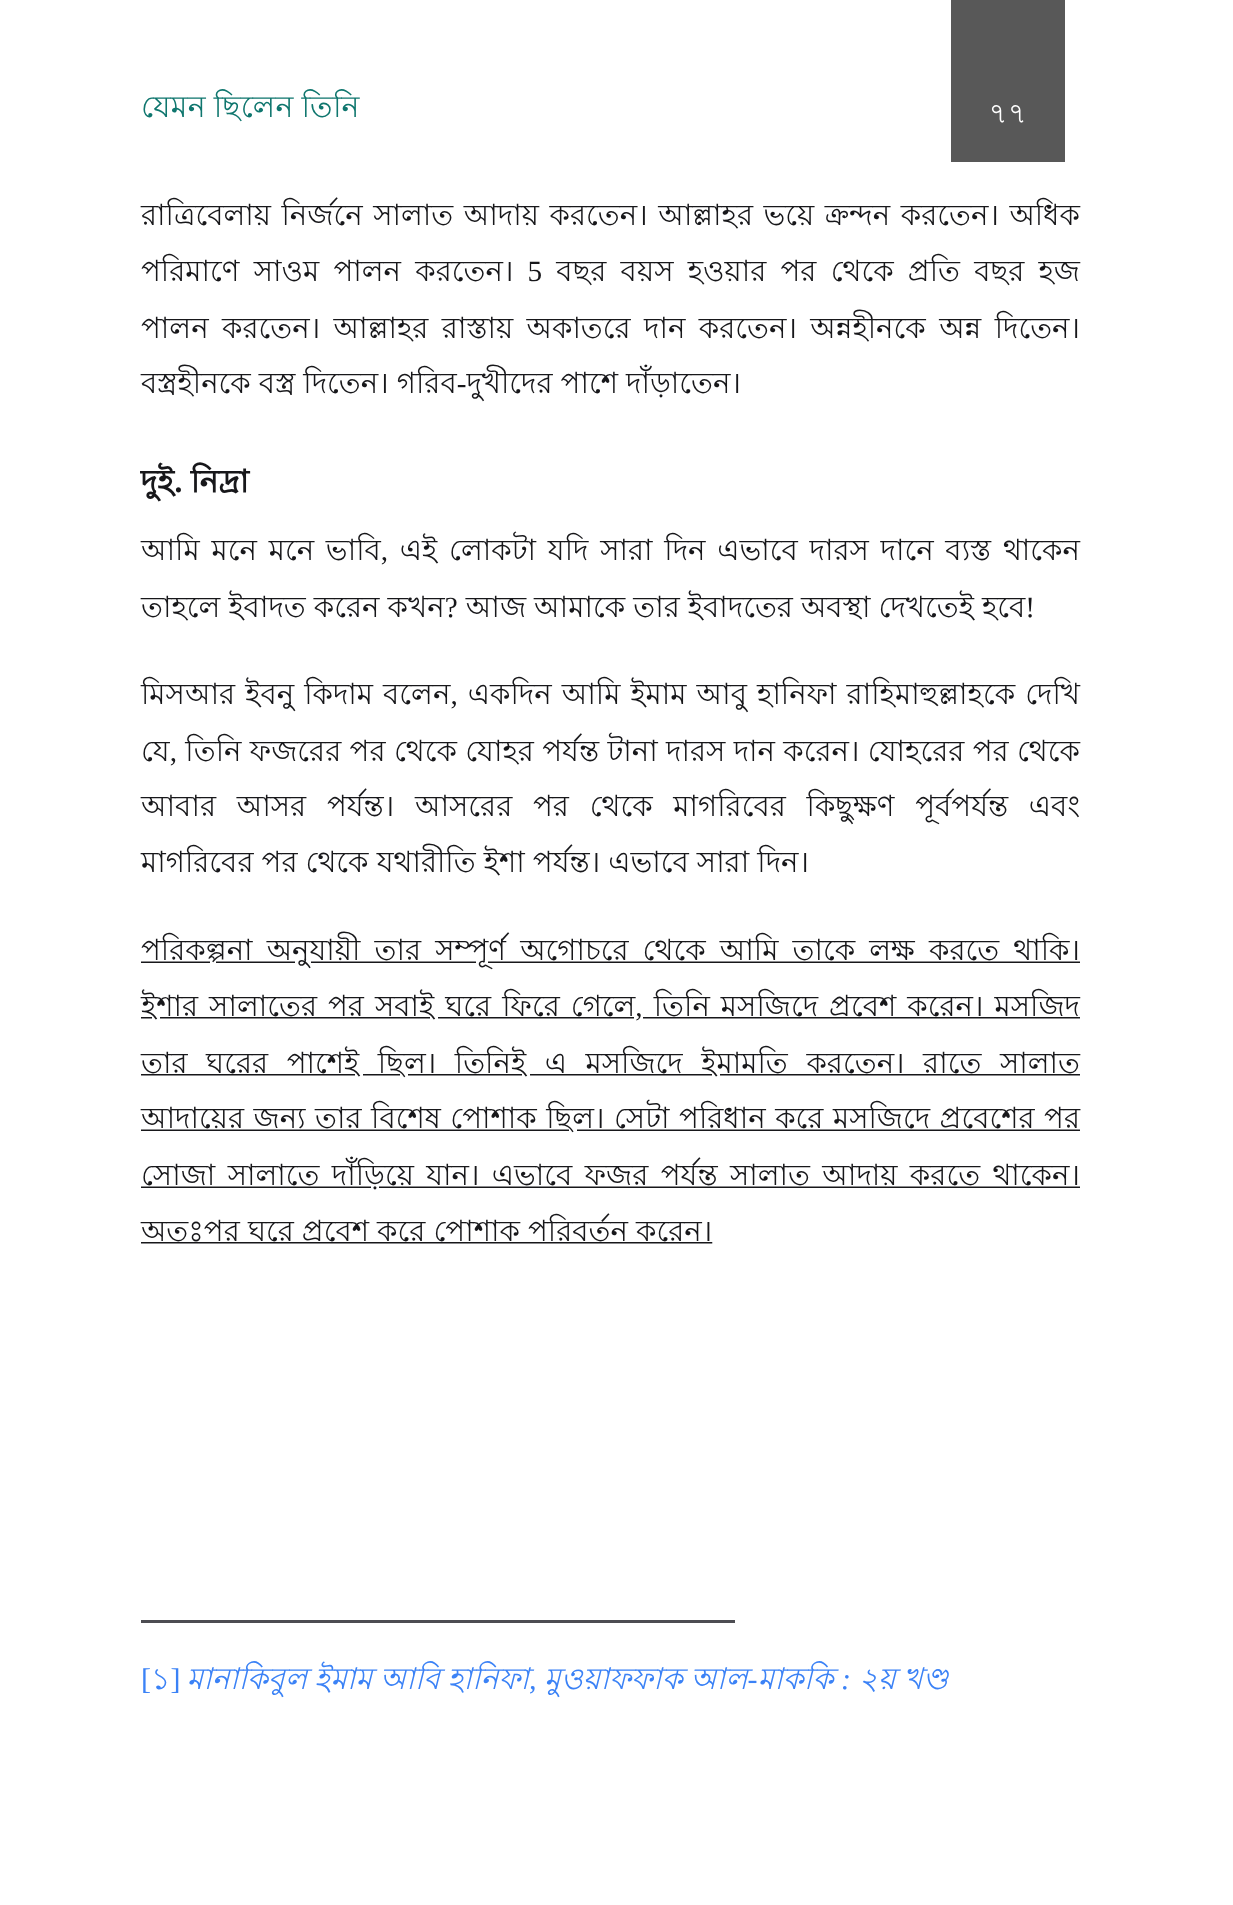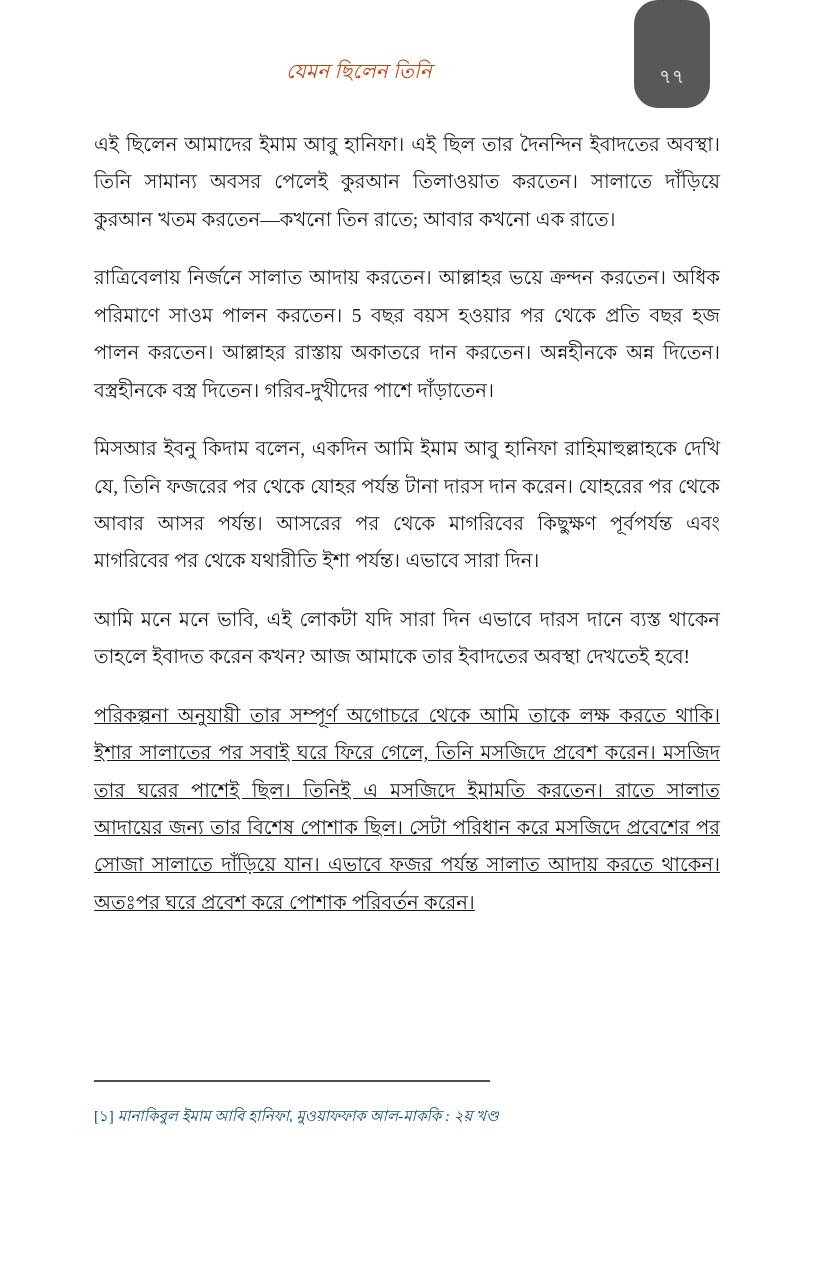--- a/index.html
+++ b/index.html
@@ -17,36 +17,33 @@
     font-family: "Liberation Serif", "DejaVu Serif", serif;
     color: #17171a;
   }
 
   
   .running-head {
     position: absolute;
     left: 94px;
     top: 56px;
     width: 530px;
-    text-align: center;
-    font-style: italic;
     font-size: 20px;
     letter-spacing: 0.2px;
-    color: #c2410c;
+    color: #0f766e;
     white-space: nowrap;
   }
 
   .folio-box {
     position: absolute;
     right: 112px;
     top: 0;
     width: 76px;
     height: 108px;
     background: #585858;
-    border-radius: 24px;
   }
   .folio-num {
     position: absolute;
     left: 0;
     right: 0;
     bottom: 22px;
     text-align: center;
     color: #ffffff;
     font-size: 19px;
     line-height: 1;
@@ -94,53 +91,53 @@
     top: 1080px;
     width: 626px;
   }
   .footnote-rule {
     width: 396px;
     height: 2px;
     background: #4d4d52;
     margin: 0 0 22px 0;
   }
   .footnote-item {
-    font-size: 15px;
+    font-size: 20px;
     font-style: italic;
     line-height: 1.6;
-    color: #0c4a6e;
+    color: #3b82f6;
     white-space: nowrap;
   }
   .footnote-marker {
     font-style: normal;
     margin-right: 4px;
   }
 </style>
 </head>
 <body>
 
 <div class="page">
 
   <div class="running-head">যেমন ছিলেন তিনি</div>
 
   <div class="folio-box">
     <div class="folio-num">৭৭</div>
   </div>
 
   <div class="textblock">
 
-    <p class="para">এই ছিলেন আমাদের ইমাম আবু হানিফা। এই ছিল তার দৈনন্দিন ইবাদতের অবস্থা। তিনি সামান্য অবসর পেলেই কুরআন তিলাওয়াত করতেন। সালাতে দাঁড়িয়ে কুরআন খতম করতেন—কখনো তিন রাতে; আবার কখনো এক রাতে।</p>
 
     <p class="para">রাত্রিবেলায় নির্জনে সালাত আদায় করতেন। আল্লাহর ভয়ে ক্রন্দন করতেন। অধিক পরিমাণে সাওম পালন করতেন। 5 বছর বয়স হওয়ার পর থেকে প্রতি বছর হজ পালন করতেন। আল্লাহর রাস্তায় অকাতরে দান করতেন। অন্নহীনকে অন্ন দিতেন। বস্ত্রহীনকে বস্ত্র দিতেন। গরিব-দুখীদের পাশে দাঁড়াতেন।</p>
 
 
+    <h2 class="section-head">দুই. নিদ্রা</h2>
+
+    <p class="para">আমি মনে মনে ভাবি, এই লোকটা যদি সারা দিন এভাবে দারস দানে ব্যস্ত থাকেন তাহলে ইবাদত করেন কখন? আজ আমাকে তার ইবাদতের অবস্থা দেখতেই হবে!</p>
 
     <p class="para">মিসআর ইবনু কিদাম বলেন, একদিন আমি ইমাম আবু হানিফা রাহিমাহুল্লাহকে দেখি যে, তিনি ফজরের পর থেকে যোহর পর্যন্ত টানা দারস দান করেন। যোহরের পর থেকে আবার আসর পর্যন্ত। আসরের পর থেকে মাগরিবের কিছুক্ষণ পূর্বপর্যন্ত এবং মাগরিবের পর থেকে যথারীতি ইশা পর্যন্ত। এভাবে সারা দিন।</p>
-
-    <p class="para">আমি মনে মনে ভাবি, এই লোকটা যদি সারা দিন এভাবে দারস দানে ব্যস্ত থাকেন তাহলে ইবাদত করেন কখন? আজ আমাকে তার ইবাদতের অবস্থা দেখতেই হবে!</p>
 
     <p class="para">পরিকল্পনা অনুযায়ী তার সম্পূর্ণ অগোচরে থেকে আমি তাকে লক্ষ করতে থাকি। ইশার সালাতের পর সবাই ঘরে ফিরে গেলে, তিনি মসজিদে প্রবেশ করেন। মসজিদ তার ঘরের পাশেই ছিল। তিনিই এ মসজিদে ইমামতি করতেন। রাতে সালাত আদায়ের জন্য তার বিশেষ পোশাক ছিল। সেটা পরিধান করে মসজিদে প্রবেশের পর সোজা সালাতে দাঁড়িয়ে যান। এভাবে ফজর পর্যন্ত সালাত আদায় করতে থাকেন। অতঃপর ঘরে প্রবেশ করে পোশাক পরিবর্তন করেন।</p>
   </div>
 
   <div class="footnote-area">
     <div class="footnote-rule"></div>
     <div class="footnote-item"><span class="footnote-marker">[১]</span><span>মানাকিবুল ইমাম আবি হানিফা, মুওয়াফফাক আল-মাককি : ২য় খণ্ড</span></div>
   </div>
 
 </div>

